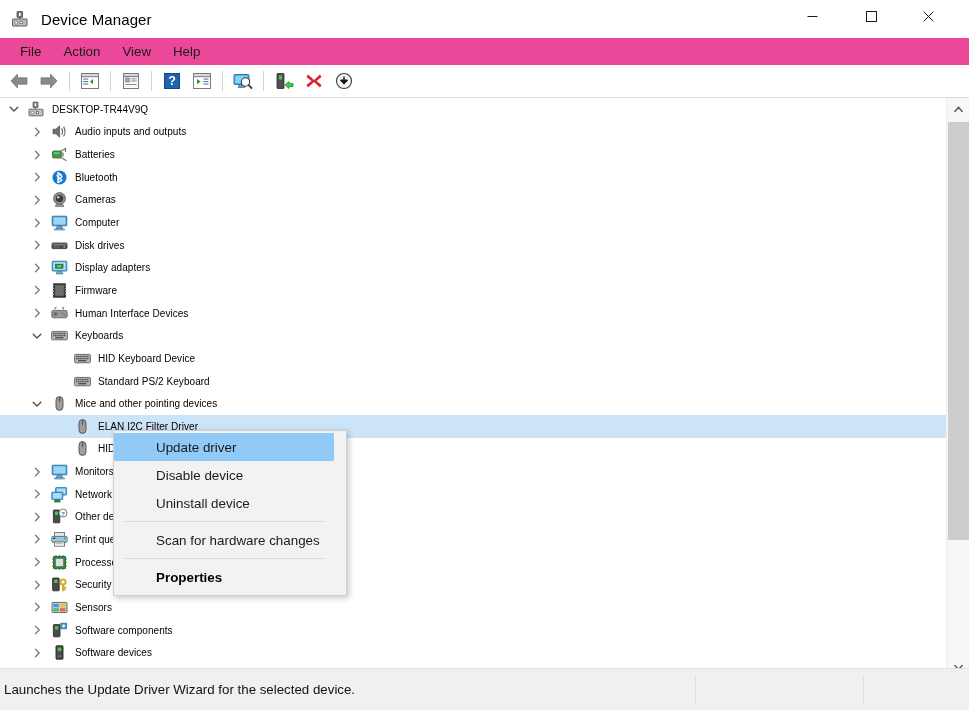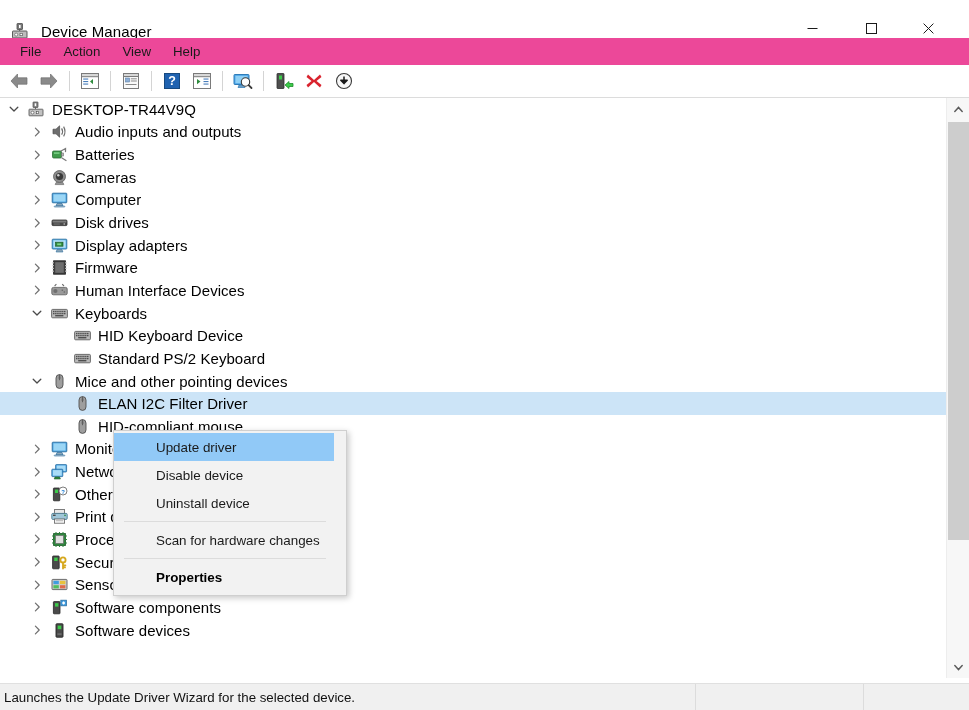--- a/index.html
+++ b/index.html
@@ -19,21 +19,20 @@
   }
 
   
   #titlebar {
     position: absolute;
     left: 0; top: 0;
     width: 969px; height: 38px;
     background: #ffffff;
     display: flex;
     align-items: center;
-    margin-top: 12px;
   }
   #app-icon {
     width: 18px; height: 18px;
     margin-left: 11px;
     position: relative;
     flex: none;
   }
   #title-text {
     margin-left: 12px;
     font-size: 15px;
@@ -121,21 +120,21 @@
   .twisty svg { display: block; }
   .row-icon {
     position: absolute;
     width: 17px; height: 17px;
     display: flex;
     align-items: center;
     justify-content: center;
   }
   .row-label {
     position: absolute;
-    font-size: 15px;
+    font-size: 10px;
     color: #000000;
     letter-spacing: 0.05px;
   }
   
   .d0 .twisty   { left: 6px; }
   .d0 .row-icon { left: 28px; }
   .d0 .row-label{ left: 52px; }
   
   .d1 .twisty   { left: 29px; }
   .d1 .row-icon { left: 51px; }
@@ -194,21 +193,21 @@
   .ctx-sep {
     height: 1px;
     background: #dcdcdc;
     margin: 4px 8px 4px 10px;
   }
 
   
   #statusbar {
     position: absolute;
     left: 0; bottom: 0;
-    width: 969px; height: 27px;
+    width: 969px; height: 42px;
     background: #f0f0f0;
     border-top: 1px solid #e0e0e0;
     box-sizing: border-box;
     display: flex;
     align-items: center;
   }
   #status-text {
     padding-left: 4px;
     font-size: 13.3px;
     color: #111111;
@@ -389,20 +388,35 @@
       <span class="row-icon">
         <svg width="17" height="17" viewBox="0 0 17 17">
           <rect x="1.5" y="5" width="9" height="7" rx="1.2" fill="#3f9a4a" stroke="#2a6b33" stroke-width="0.8"></rect>
           <rect x="10.5" y="7" width="2" height="3" fill="#b5b5b5" stroke="#6e6e6e" stroke-width="0.6"></rect>
           <path d="M10 5 L14.5 2.5 L14.5 5.5" stroke="#7a7a7a" stroke-width="1.3" fill="none" stroke-linecap="round"></path>
           <path d="M11 12 L15 14.5" stroke="#7a7a7a" stroke-width="1.3" fill="none" stroke-linecap="round"></path>
           <rect x="3" y="6.4" width="5.5" height="1.4" fill="#7fd48c"></rect>
         </svg>
       </span>
       <span class="row-label">Batteries</span>
+    </div>
+    <div class="row d1">
+      <span class="twisty">
+        <svg width="8" height="10" viewBox="0 0 8 10">
+          <path d="M2.4 1.2 L6.2 5 L2.4 8.8" stroke="#6e6e6e" stroke-width="1.2" fill="none" stroke-linecap="round" stroke-linejoin="round"></path>
+        </svg>
+      </span>
+      <span class="row-icon">
+        <svg width="17" height="17" viewBox="0 0 17 17">
+          <circle cx="8.5" cy="8.5" r="7" fill="#1878d0"></circle>
+          <path d="M7 4.6 L11 7.6 L7 11 L7 3.4 L11 6.6" fill="none" stroke="#fff" stroke-width="1.25" stroke-linejoin="round"></path>
+          <path d="M5.6 6.2 L11 11.2 L7 13.6 L7 10.2" fill="none" stroke="#fff" stroke-width="1.25" stroke-linejoin="round"></path>
+        </svg>
+      </span>
+      <span class="row-label">Bluetooth</span>
     </div>
     <div class="row d1">
       <span class="twisty">
         <svg width="8" height="10" viewBox="0 0 8 10">
           <path d="M2.4 1.2 L6.2 5 L2.4 8.8" stroke="#6e6e6e" stroke-width="1.2" fill="none" stroke-linecap="round" stroke-linejoin="round"></path>
         </svg>
       </span>
       <span class="row-icon">
         <svg width="17" height="17" viewBox="0 0 17 17">
           <circle cx="8.5" cy="7.5" r="6" fill="#8c8c8c" stroke="#5a5a5a" stroke-width="0.8"></circle>

